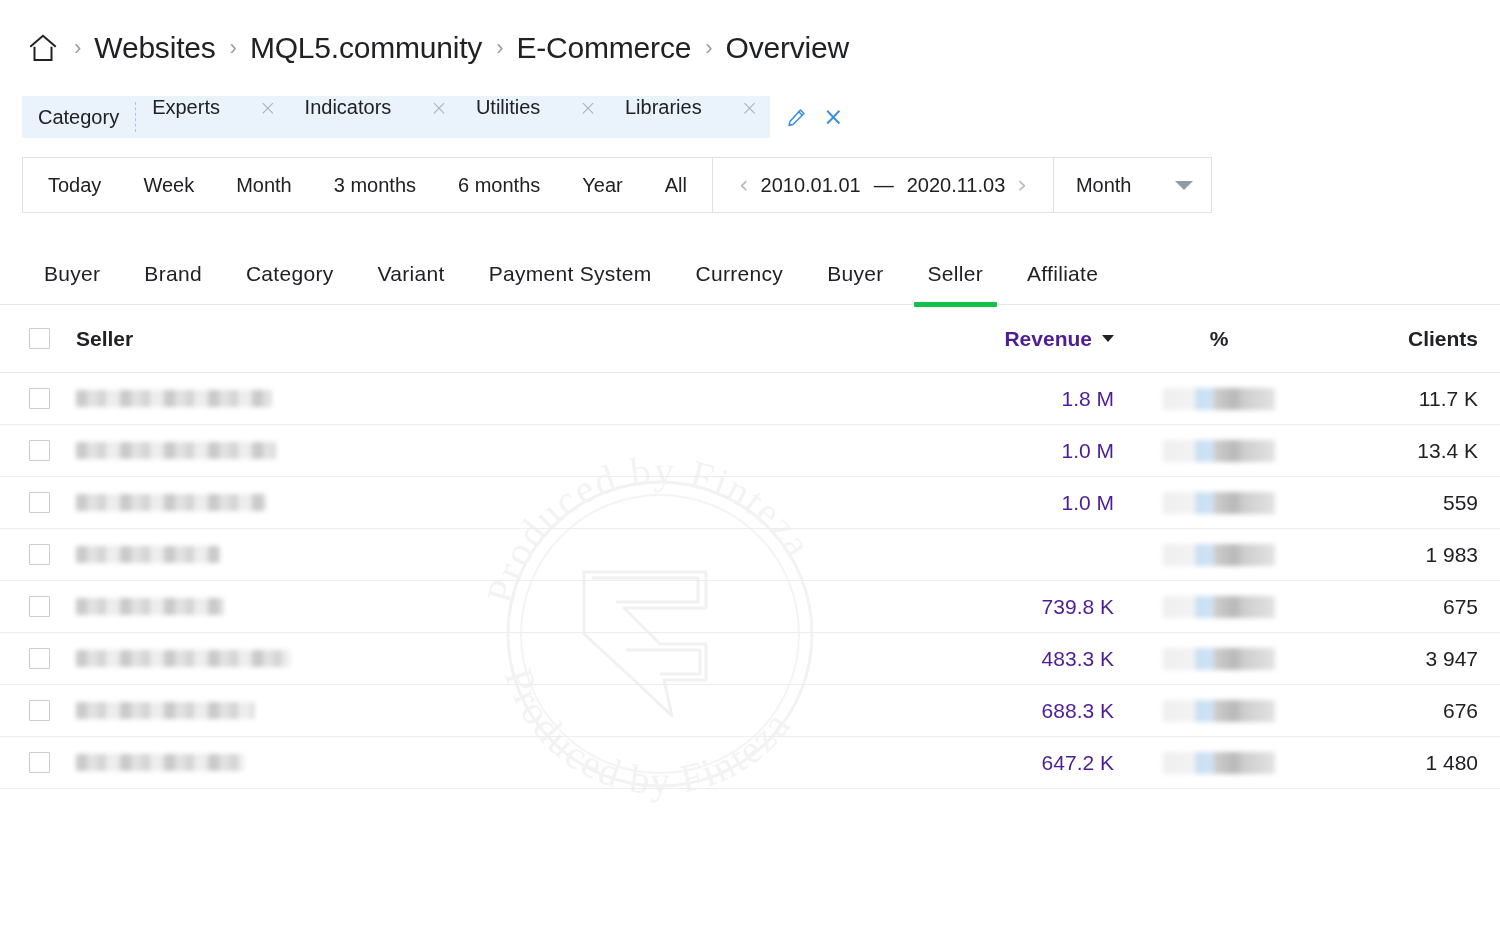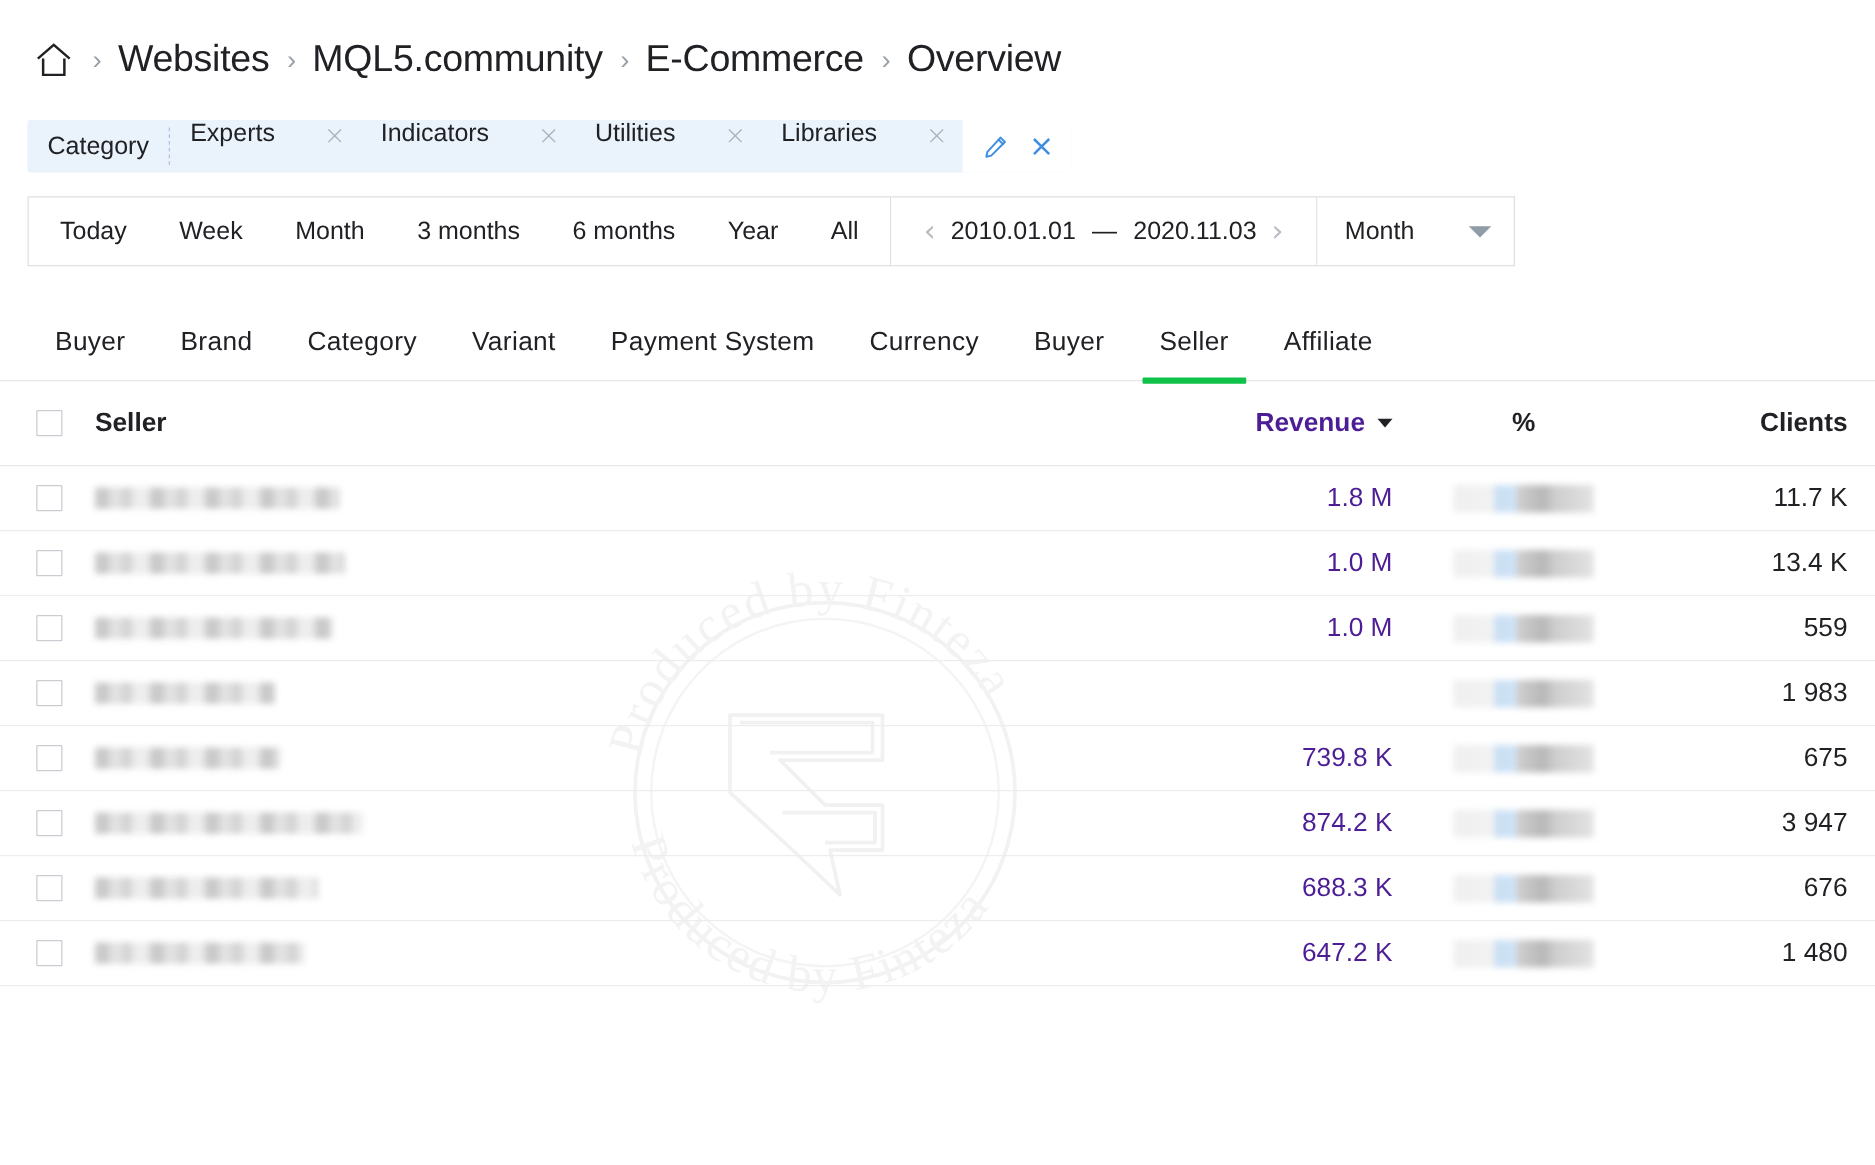--- a/index.html
+++ b/index.html
@@ -386,21 +386,21 @@
         </div>
         <div class="c-clients">675</div>
       </div>
       <div class="row">
         <div class="c-check">
           <span class="cbx"></span>
         </div>
         <div class="c-name">
           <div class="redact" style="width: 214px;"></div>
         </div>
-        <div class="c-rev">874.2 K</div>
+        <div class="c-rev">483.3 K</div>
         <div class="c-pct">
           <div class="redact-bar"></div>
         </div>
         <div class="c-clients">3 947</div>
       </div>
       <div class="row">
         <div class="c-check">
           <span class="cbx"></span>
         </div>
         <div class="c-name">

